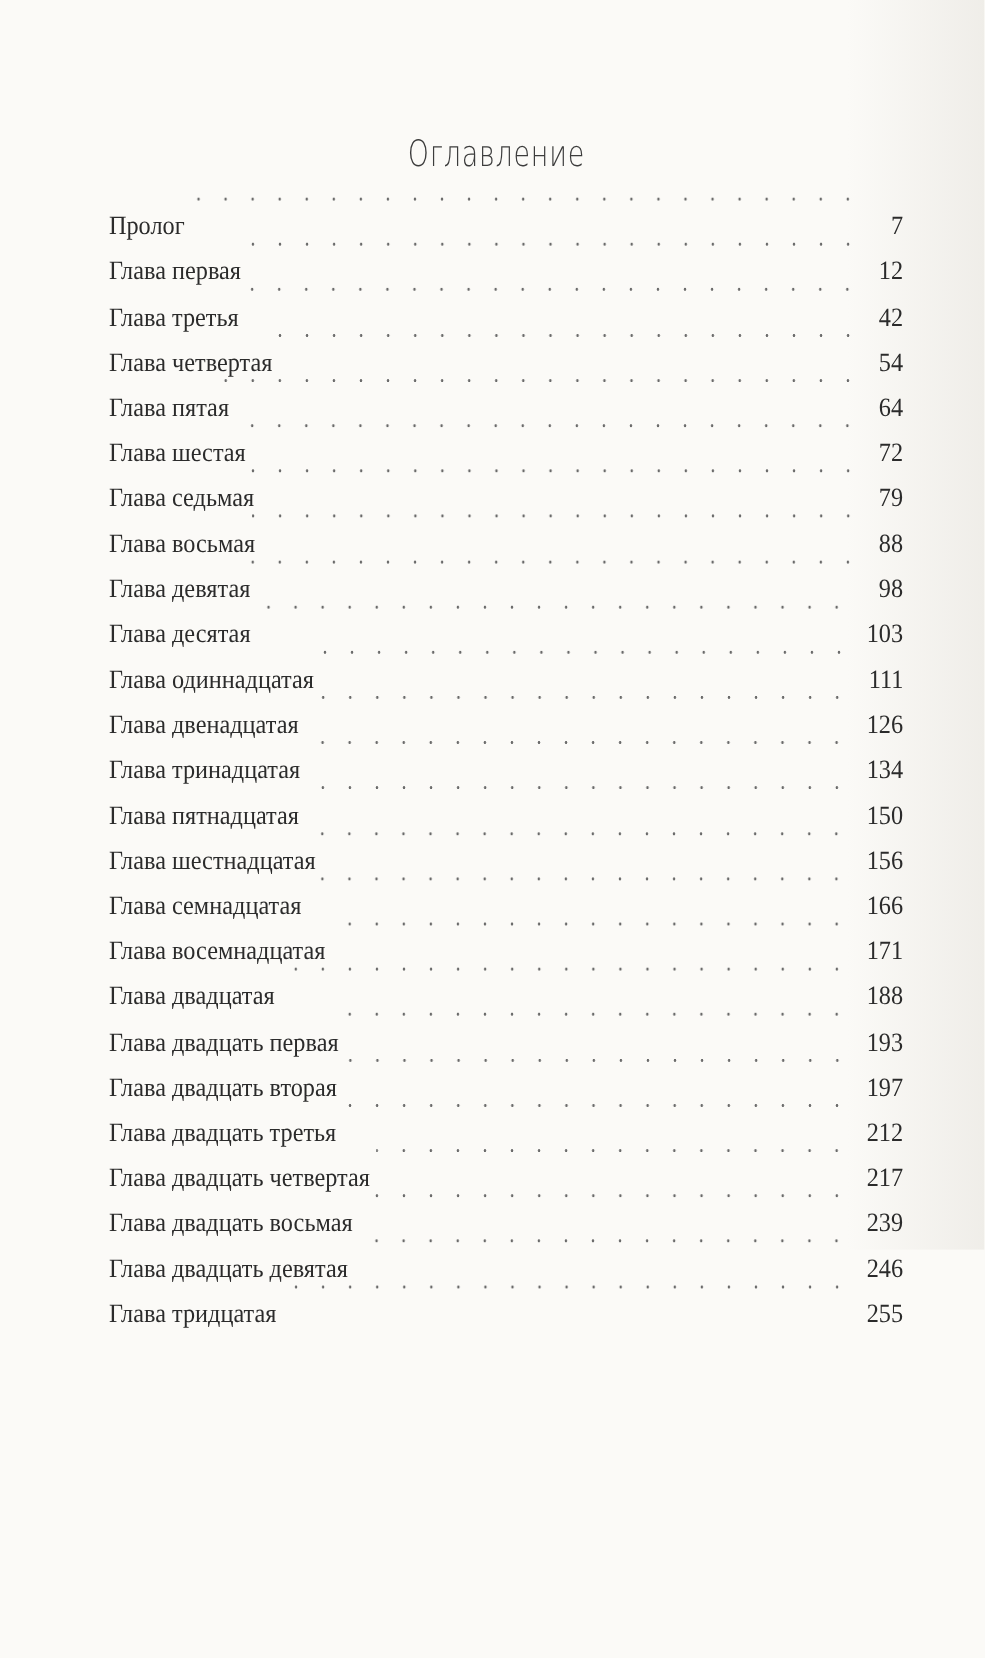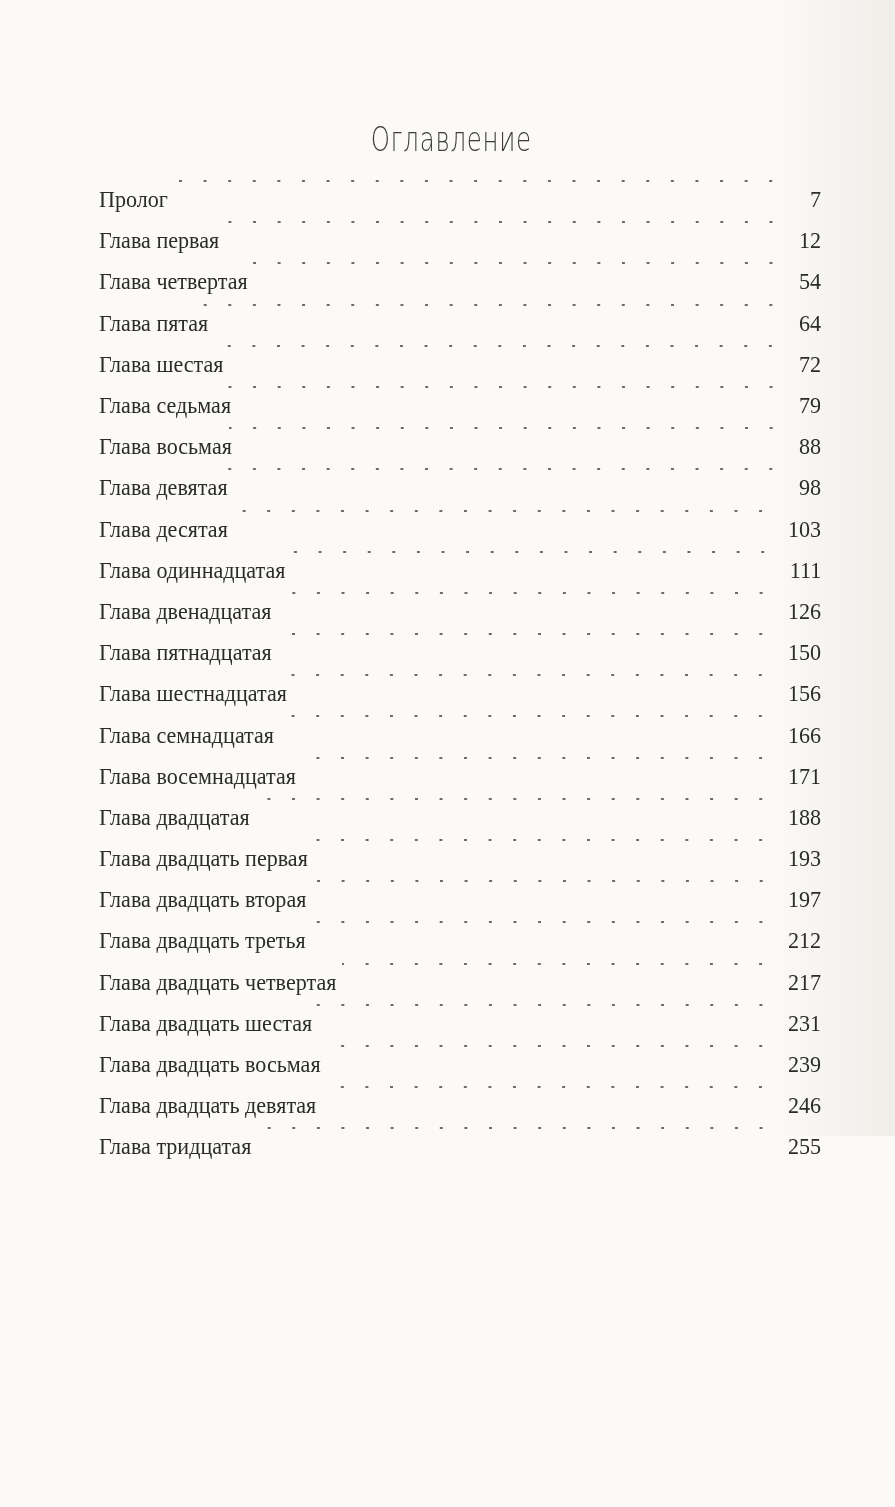--- a/index.html
+++ b/index.html
@@ -39,21 +39,21 @@
       position: absolute;
       left: 99px;
       top: 179px;
       width: 722px;
       margin: 0;
       padding: 0;
       list-style: none;
     }
     .toc-row {
       display: flex;
-      align-items: center;
+      align-items: flex-end;
       height: 41.2px;
       font-family: "Liberation Serif", serif;
       font-size: 24px;
       color: #2b2b2b;
     }
     .toc-label {
       white-space: nowrap;
       transform: scaleX(0.92);
       transform-origin: 0 0;
       margin-right: -4%;
@@ -88,20 +88,25 @@
     <span class="toc-label">Пролог</span>
     <span class="toc-leader"></span>
     <span class="toc-page">7</span>
   </li>
       <li class="toc-row">
     <span class="toc-label">Глава первая</span>
     <span class="toc-leader"></span>
     <span class="toc-page">12</span>
   </li>
       <li class="toc-row">
+    <span class="toc-label">Глава третья</span>
+    <span class="toc-leader"></span>
+    <span class="toc-page">42</span>
+  </li>
+      <li class="toc-row">
     <span class="toc-label">Глава четвертая</span>
     <span class="toc-leader"></span>
     <span class="toc-page">54</span>
   </li>
       <li class="toc-row">
     <span class="toc-label">Глава пятая</span>
     <span class="toc-leader"></span>
     <span class="toc-page">64</span>
   </li>
       <li class="toc-row">
@@ -133,20 +138,25 @@
     <span class="toc-label">Глава одиннадцатая</span>
     <span class="toc-leader"></span>
     <span class="toc-page">111</span>
   </li>
       <li class="toc-row">
     <span class="toc-label">Глава двенадцатая</span>
     <span class="toc-leader"></span>
     <span class="toc-page">126</span>
   </li>
       <li class="toc-row">
+    <span class="toc-label">Глава тринадцатая</span>
+    <span class="toc-leader"></span>
+    <span class="toc-page">134</span>
+  </li>
+      <li class="toc-row">
     <span class="toc-label">Глава пятнадцатая</span>
     <span class="toc-leader"></span>
     <span class="toc-page">150</span>
   </li>
       <li class="toc-row">
     <span class="toc-label">Глава шестнадцатая</span>
     <span class="toc-leader"></span>
     <span class="toc-page">156</span>
   </li>
       <li class="toc-row">
@@ -176,25 +186,20 @@
   </li>
       <li class="toc-row">
     <span class="toc-label">Глава двадцать третья</span>
     <span class="toc-leader"></span>
     <span class="toc-page">212</span>
   </li>
       <li class="toc-row">
     <span class="toc-label">Глава двадцать четвертая</span>
     <span class="toc-leader"></span>
     <span class="toc-page">217</span>
-  </li>
-      <li class="toc-row">
-    <span class="toc-label">Глава двадцать шестая</span>
-    <span class="toc-leader"></span>
-    <span class="toc-page">231</span>
   </li>
       <li class="toc-row">
     <span class="toc-label">Глава двадцать восьмая</span>
     <span class="toc-leader"></span>
     <span class="toc-page">239</span>
   </li>
       <li class="toc-row">
     <span class="toc-label">Глава двадцать девятая</span>
     <span class="toc-leader"></span>
     <span class="toc-page">246</span>

